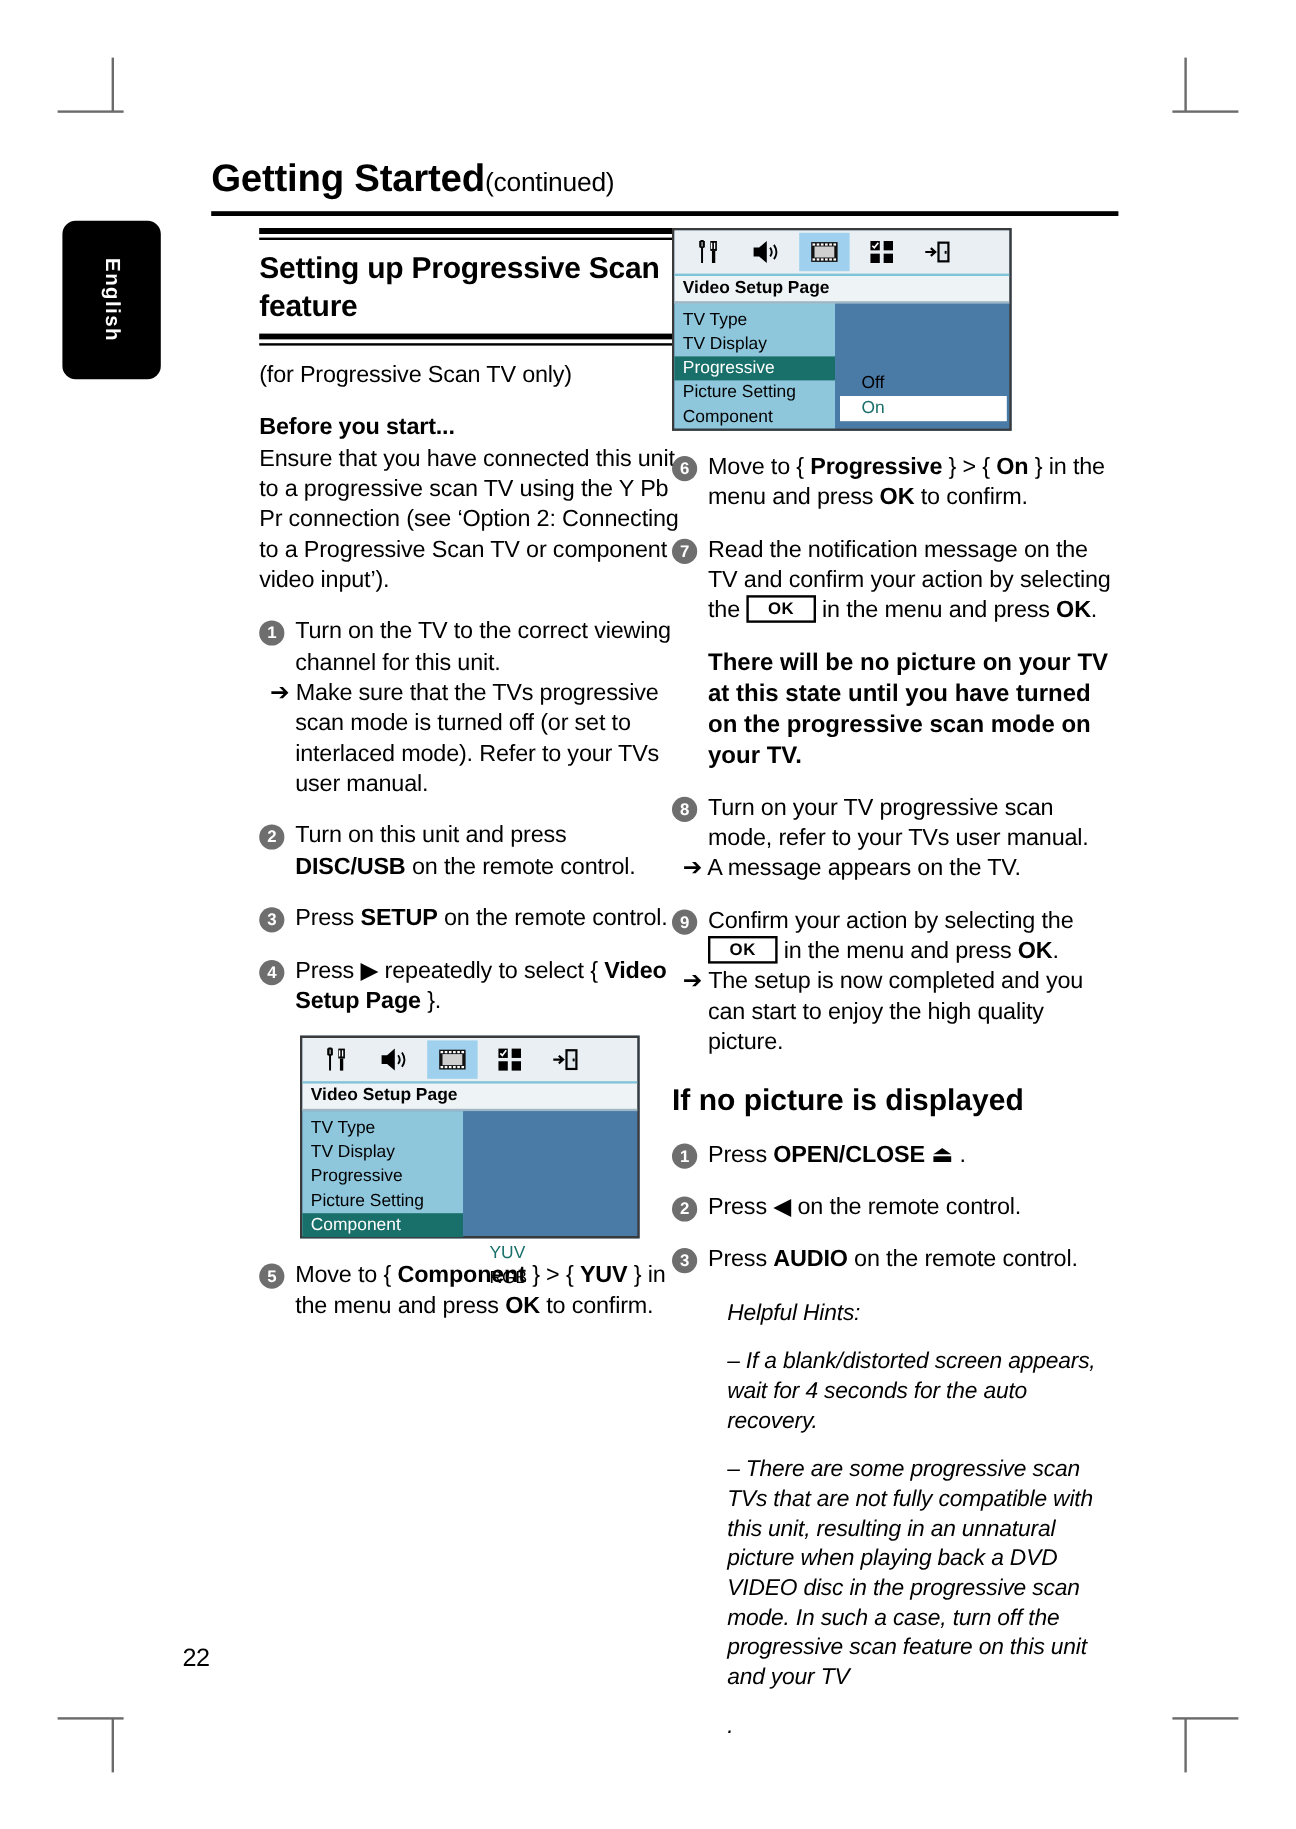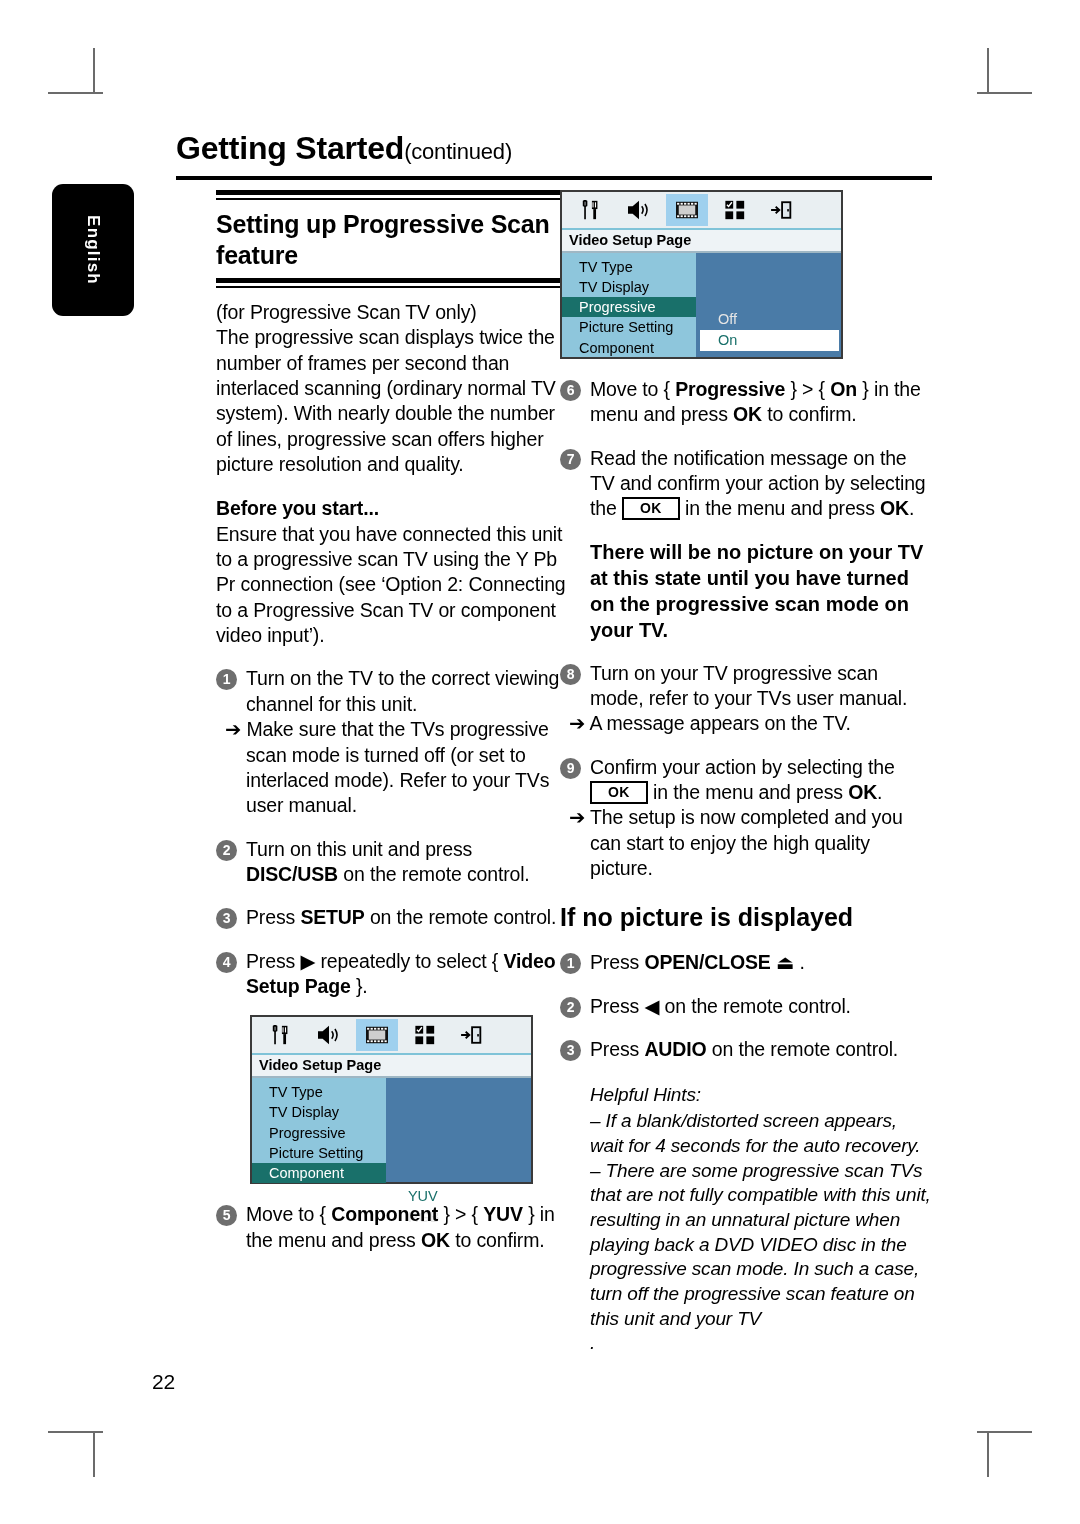--- a/index.html
+++ b/index.html
@@ -162,21 +162,21 @@
   
   .hints {
     margin-top: 20px;
     padding-left: 30px;
     font-size: 19px;
     font-style: italic;
     line-height: 1.30;
     letter-spacing: -0.15px;
   }
   .hints .hint-title { margin-bottom: 2px; }
-  .hints p { margin: 0; }
+  .hints p { margin: 16px; }
 
   
   .osd {
     border: 2px solid #3a3a3a;
     background: #4a7ba7;
     width: 100%;
     box-sizing: border-box;
     font-family: "Liberation Sans", sans-serif;
   }
   .osd-iconbar {
@@ -208,37 +208,37 @@
   .osd-body { display: flex; height: 104px; }
   .osd-left {
     width: 48%;
     background: #8ec6dc;
     padding-top: 4px;
     box-sizing: border-box;
   }
   .osd-item {
     font-size: 14.5px;
     color: #000;
-    padding: 1px 0 1px 17px;
+    padding: 1px 0 1px 7px;
     line-height: 1.25;
   }
   .osd-item.sel {
     background: #19706a;
     color: #ffffff;
   }
   .osd-right {
     width: 52%;
     background: #4a7ba7;
     position: relative;
     padding-top: 4px;
     box-sizing: border-box;
   }
   .osd-opt {
     font-size: 14.5px;
-    color: #e5e5e5;
+    color: #000000;
     padding: 1px 0 1px 22px;
     line-height: 1.3;
   }
   .osd-opt.sel {
     background: #ffffff;
     color: #19706a;
     margin-left: 4px;
     margin-right: 2px;
     padding-left: 18px;
   }
@@ -289,21 +289,20 @@
 
     <div class="sec-title">Setting up Progressive Scan feature</div>
 
     <div class="rule-pair">
       <div class="thick"></div>
         <div class="gap"></div>
         <div class="thin"></div>
     </div>
 
     <p class="p" style="margin-top:12px;">(for Progressive Scan TV only)</p>
-    <p class="p">The progressive scan displays twice the number of frames per second than interlaced scanning (ordinary normal TV system). With nearly double the number of lines, progressive scan offers higher picture resolution and quality.</p>
 
     <p class="p b space-above">Before you start...</p>
     <p class="p">Ensure that you have connected this unit to a progressive scan TV using the Y Pb Pr connection (see ‘Option 2: Connecting to a Progressive Scan TV or component video input’).</p>
 
     <div id="steps-left">
         <div class="step"><span class="step-num">1</span><span>Turn on the TV to the correct viewing channel for this unit.</span><span class="sub"> ➔ Make sure that the TVs progressive scan mode is turned off (or set to interlaced mode). Refer to your TVs user manual.</span></div>
         <div class="step"><span class="step-num">2</span><span>Turn on this unit and press </span><span class="b">DISC/USB</span><span> on the remote control.</span></div>
         <div class="step"><span class="step-num">3</span><span>Press </span><span class="b">SETUP</span><span> on the remote control.</span></div>
         <div class="step"><span class="step-num">4</span><span>Press </span><span>▶</span><span> repeatedly to select { </span><span class="b">Video Setup Page</span><span> }.</span></div>
       </div>

